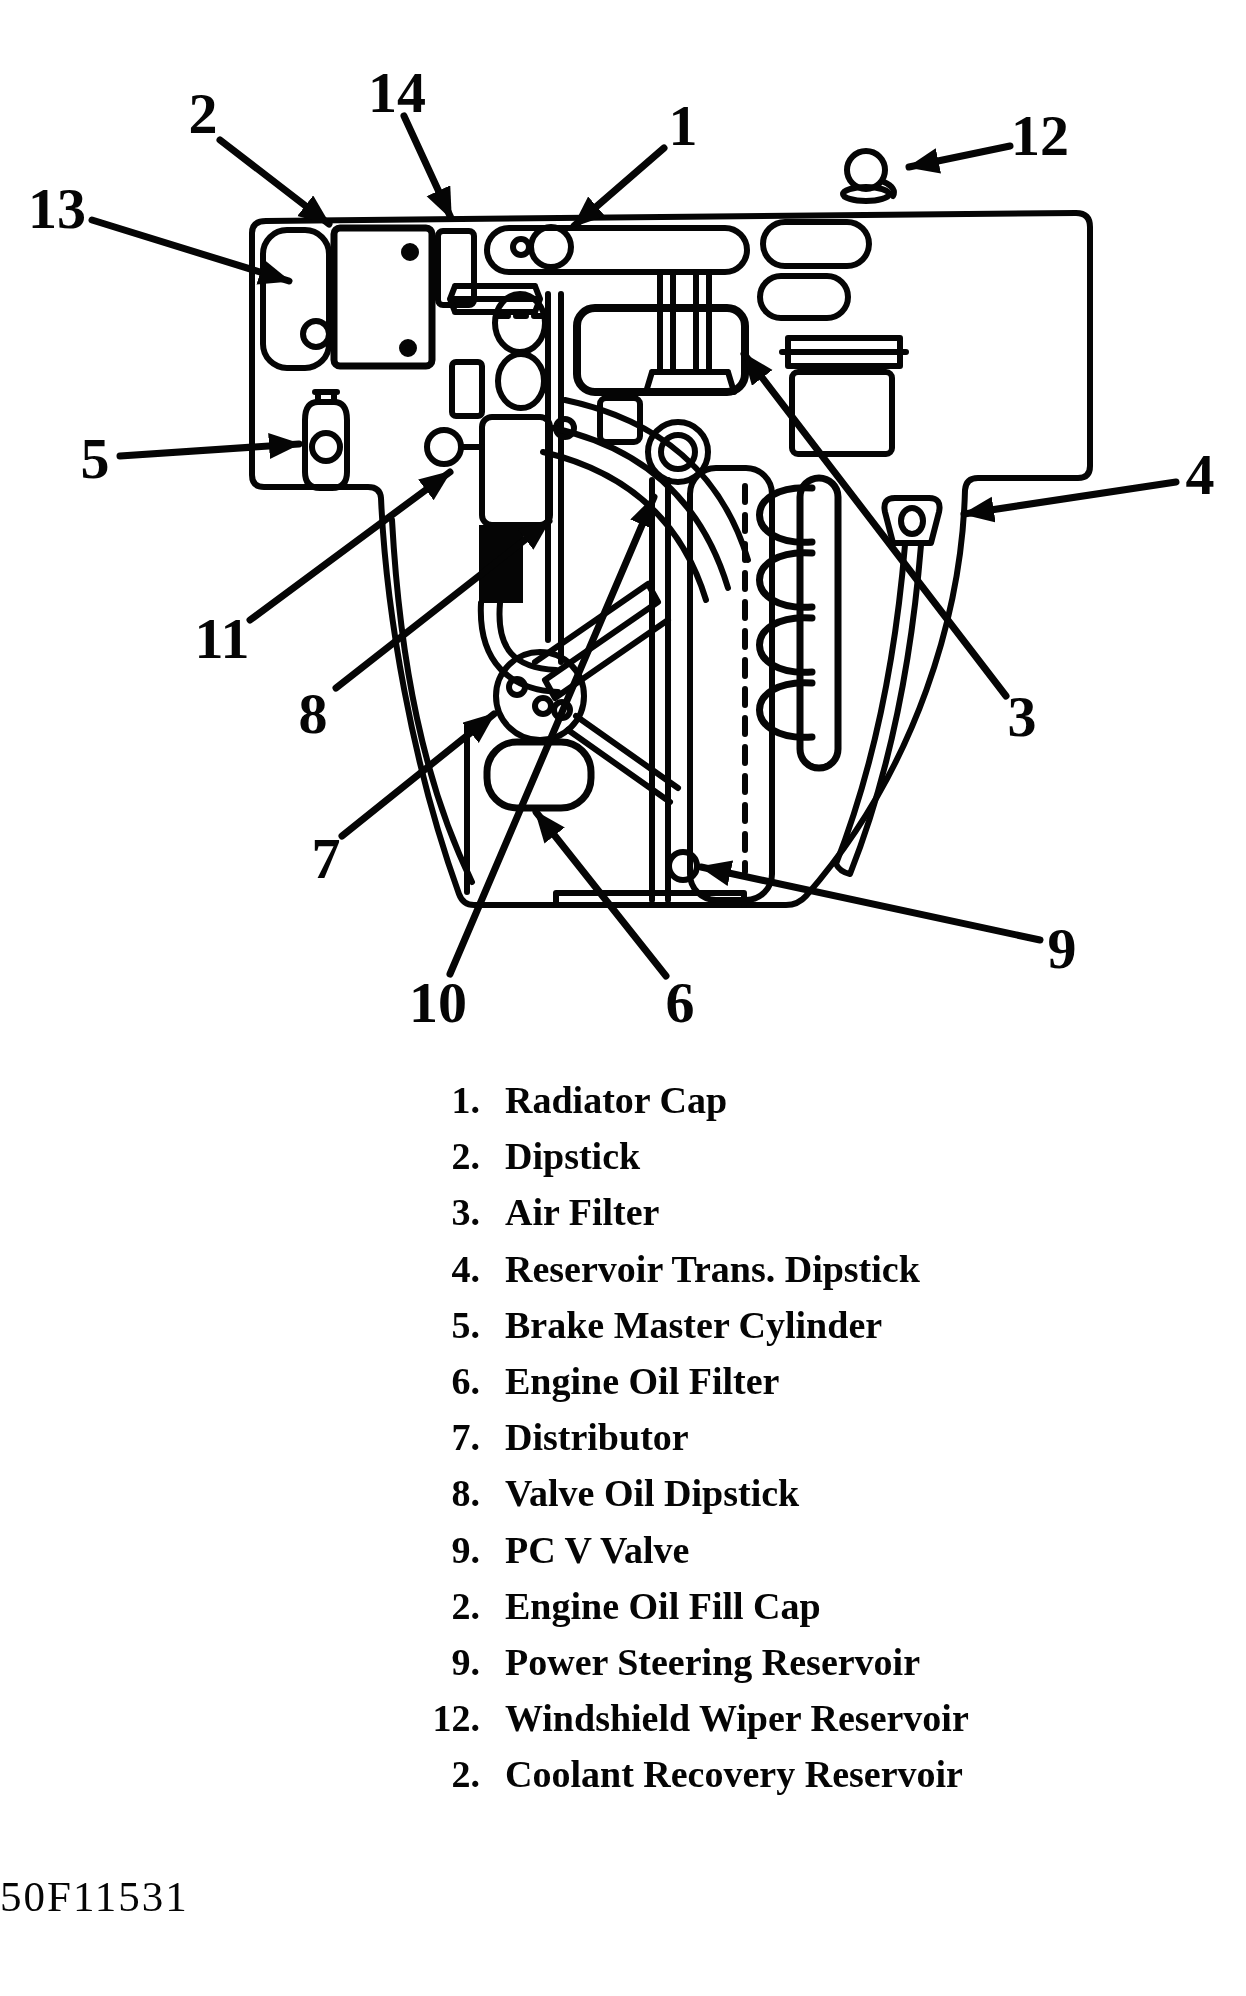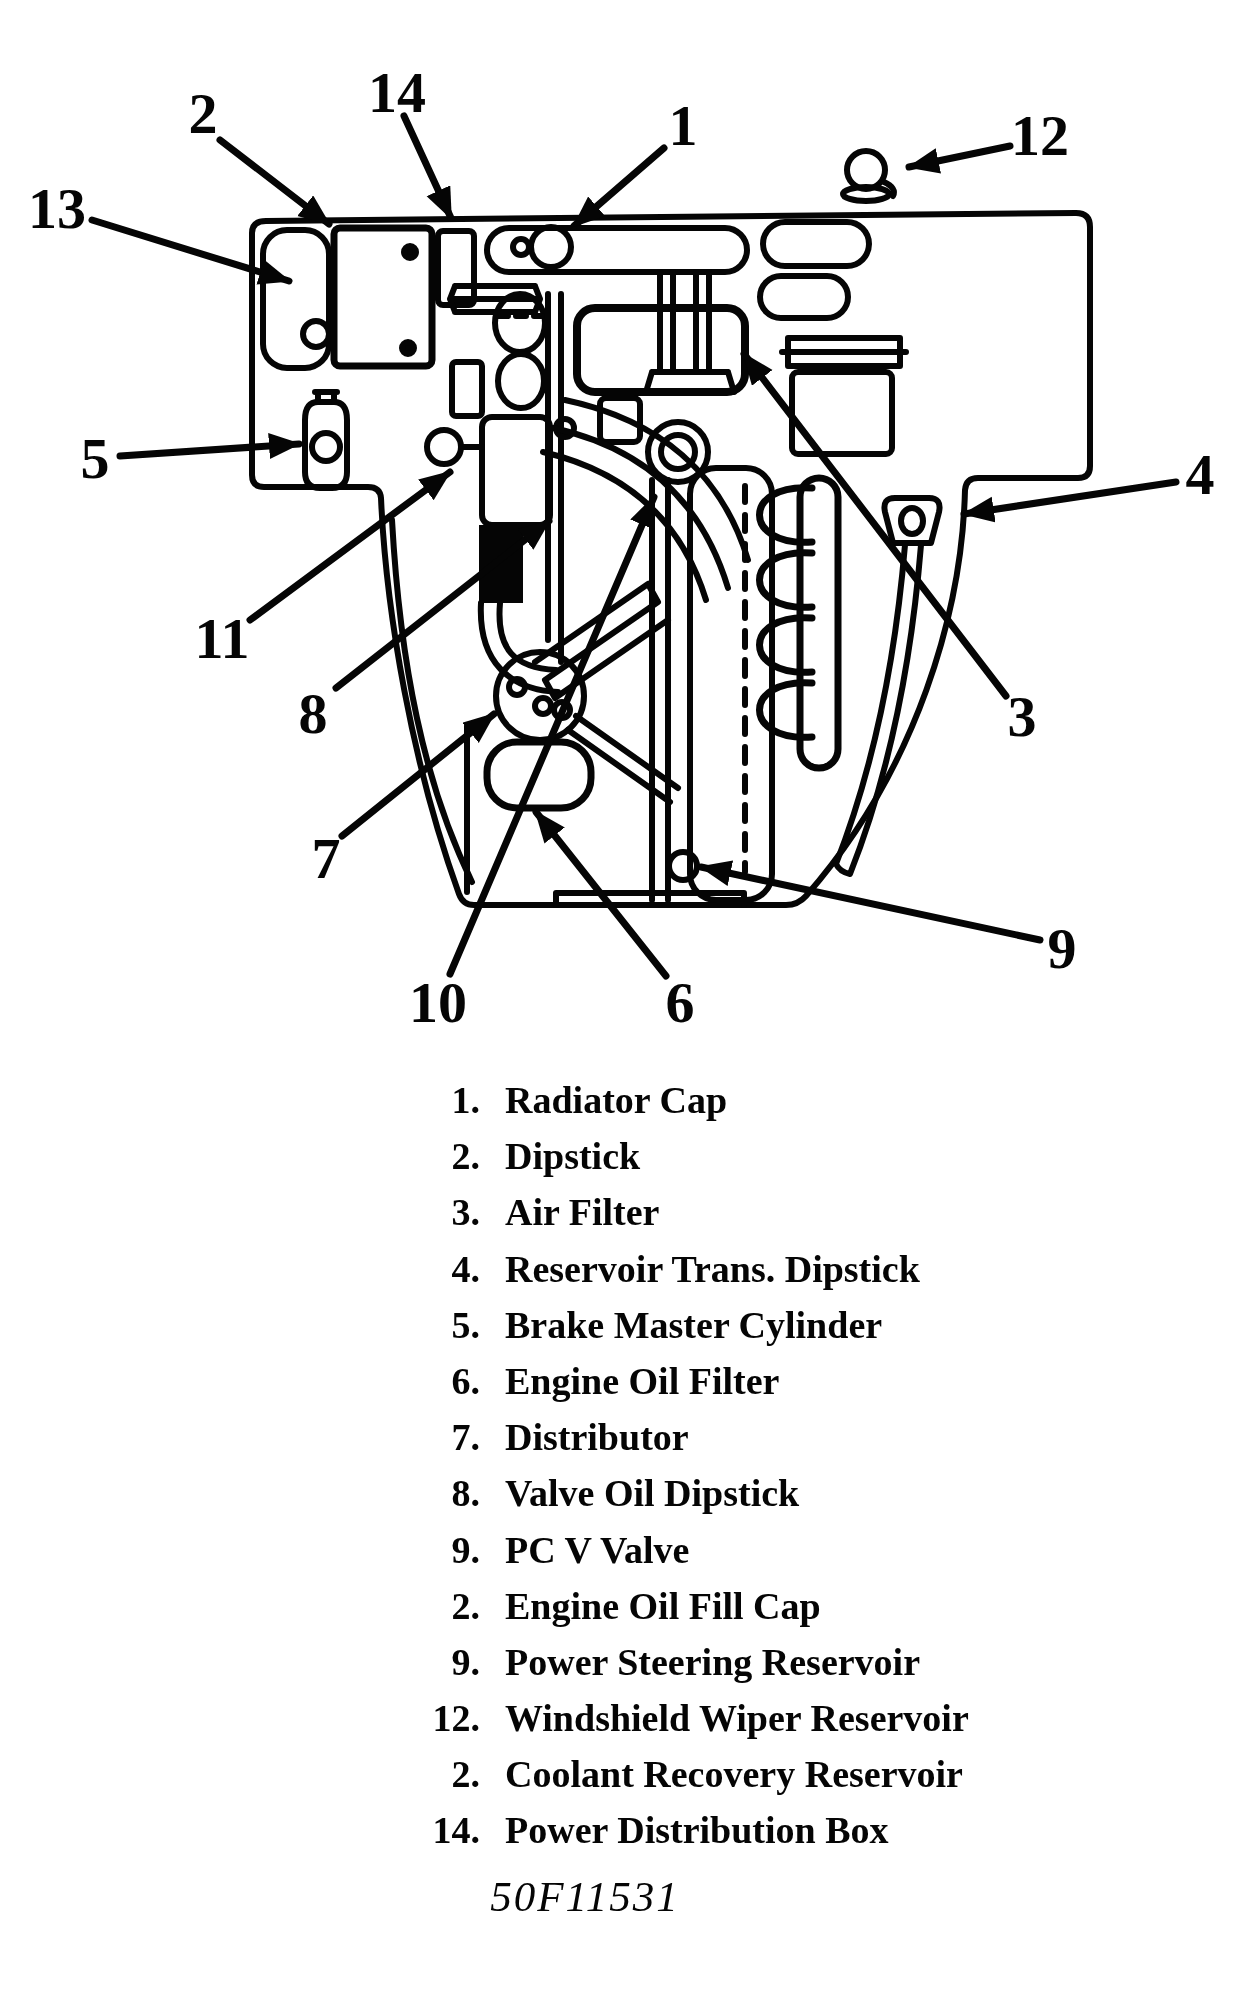--- a/index.html
+++ b/index.html
@@ -35,26 +35,24 @@
     display:inline-block;
     width:68px;
     text-align:right;
     margin-right:25px;
   }
   #figure-code{
     position:absolute;
     top:1872px;
     left:0;
     width:1170px;
-    text-align:center;
     font-size:43px;
     font-weight:normal;
     letter-spacing:2px;
     color:#050505;
-    font-style:italic;
   }
 </style>
 </head>
 <body>
 
 <div class="page">
 
   <svg id="diagram-svg" width="1246" height="1045" viewBox="0 0 1246 1045" xmlns="http://www.w3.org/2000/svg">
     <defs>
       <marker id="ah" markerUnits="userSpaceOnUse" markerWidth="36" markerHeight="28" refX="30" refY="13" orient="auto">
@@ -214,18 +212,17 @@
       <div class="legend-row"><span class="n">4.</span><span>Reservoir Trans. Dipstick</span></div>
       <div class="legend-row"><span class="n">5.</span><span>Brake Master Cylinder</span></div>
       <div class="legend-row"><span class="n">6.</span><span>Engine Oil Filter</span></div>
       <div class="legend-row"><span class="n">7.</span><span>Distributor</span></div>
       <div class="legend-row"><span class="n">8.</span><span>Valve Oil Dipstick</span></div>
       <div class="legend-row"><span class="n">9.</span><span>PC V Valve</span></div>
       <div class="legend-row"><span class="n">2.</span><span>Engine Oil Fill Cap</span></div>
       <div class="legend-row"><span class="n">9.</span><span>Power Steering Reservoir</span></div>
       <div class="legend-row"><span class="n">12.</span><span>Windshield Wiper Reservoir</span></div>
       <div class="legend-row"><span class="n">2.</span><span>Coolant Recovery Reservoir</span></div>
-      <div class="legend-row"><span class="n">14.</span><span>Power Distribution Box</span></div>
     </div>
 
   <div id="figure-code">50F11531</div>
 
 </div>
 
 </body></html>

